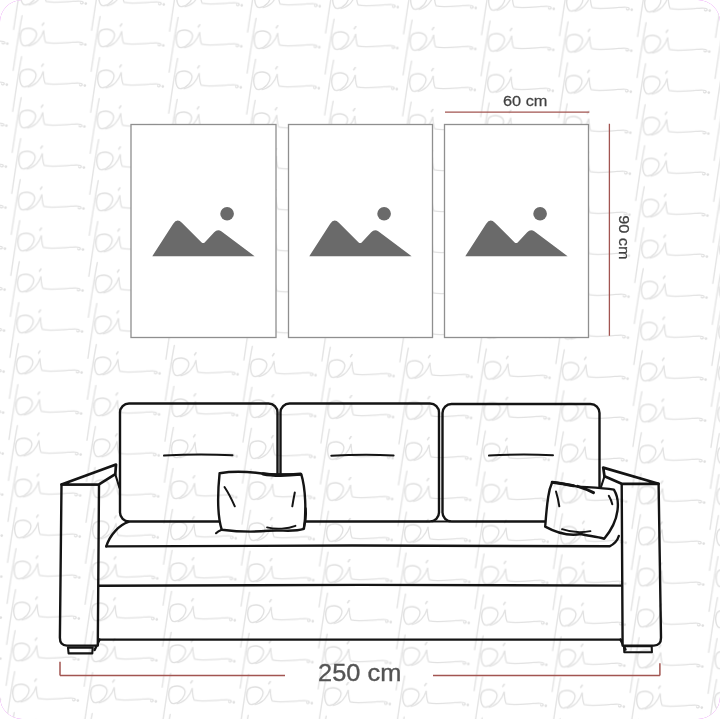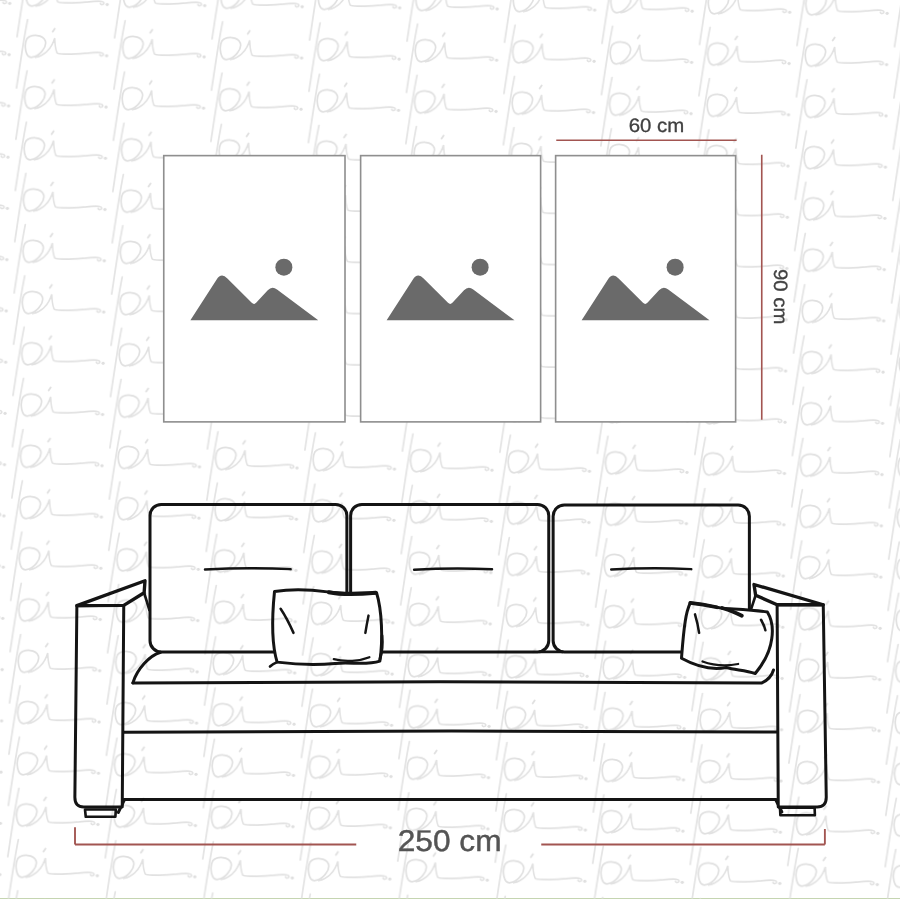--- a/index.html
+++ b/index.html
@@ -1,17 +1,17 @@
 <!DOCTYPE html>
 <html><head>
 <meta charset="utf-8">
 <style>
 html,body{margin:0;padding:0;background:#fff;}
-#page{position:relative;width:720px;height:719px;overflow:hidden;background:#4d7c0f;
-font-family:"Liberation Sans",sans-serif;}
+#page{position:relative;width:720px;height:719px;overflow:hidden;background:#d946ef;
+font-family:"Liberation Sans",sans-serif;border-radius:22px;}
 svg{display:block;}
 </style>
 </head>
 <body>
 <div id="page">
 <svg width="720" height="719" viewBox="0 0 720 719">
 <defs>
 
 <g id="wm">
 <path d="M 27.3,97.5 C 24.4,112 21.3,136 19.0,152.2" stroke="#e4e4e4" stroke-width="1.4" fill="none" stroke-linecap="round"></path>

